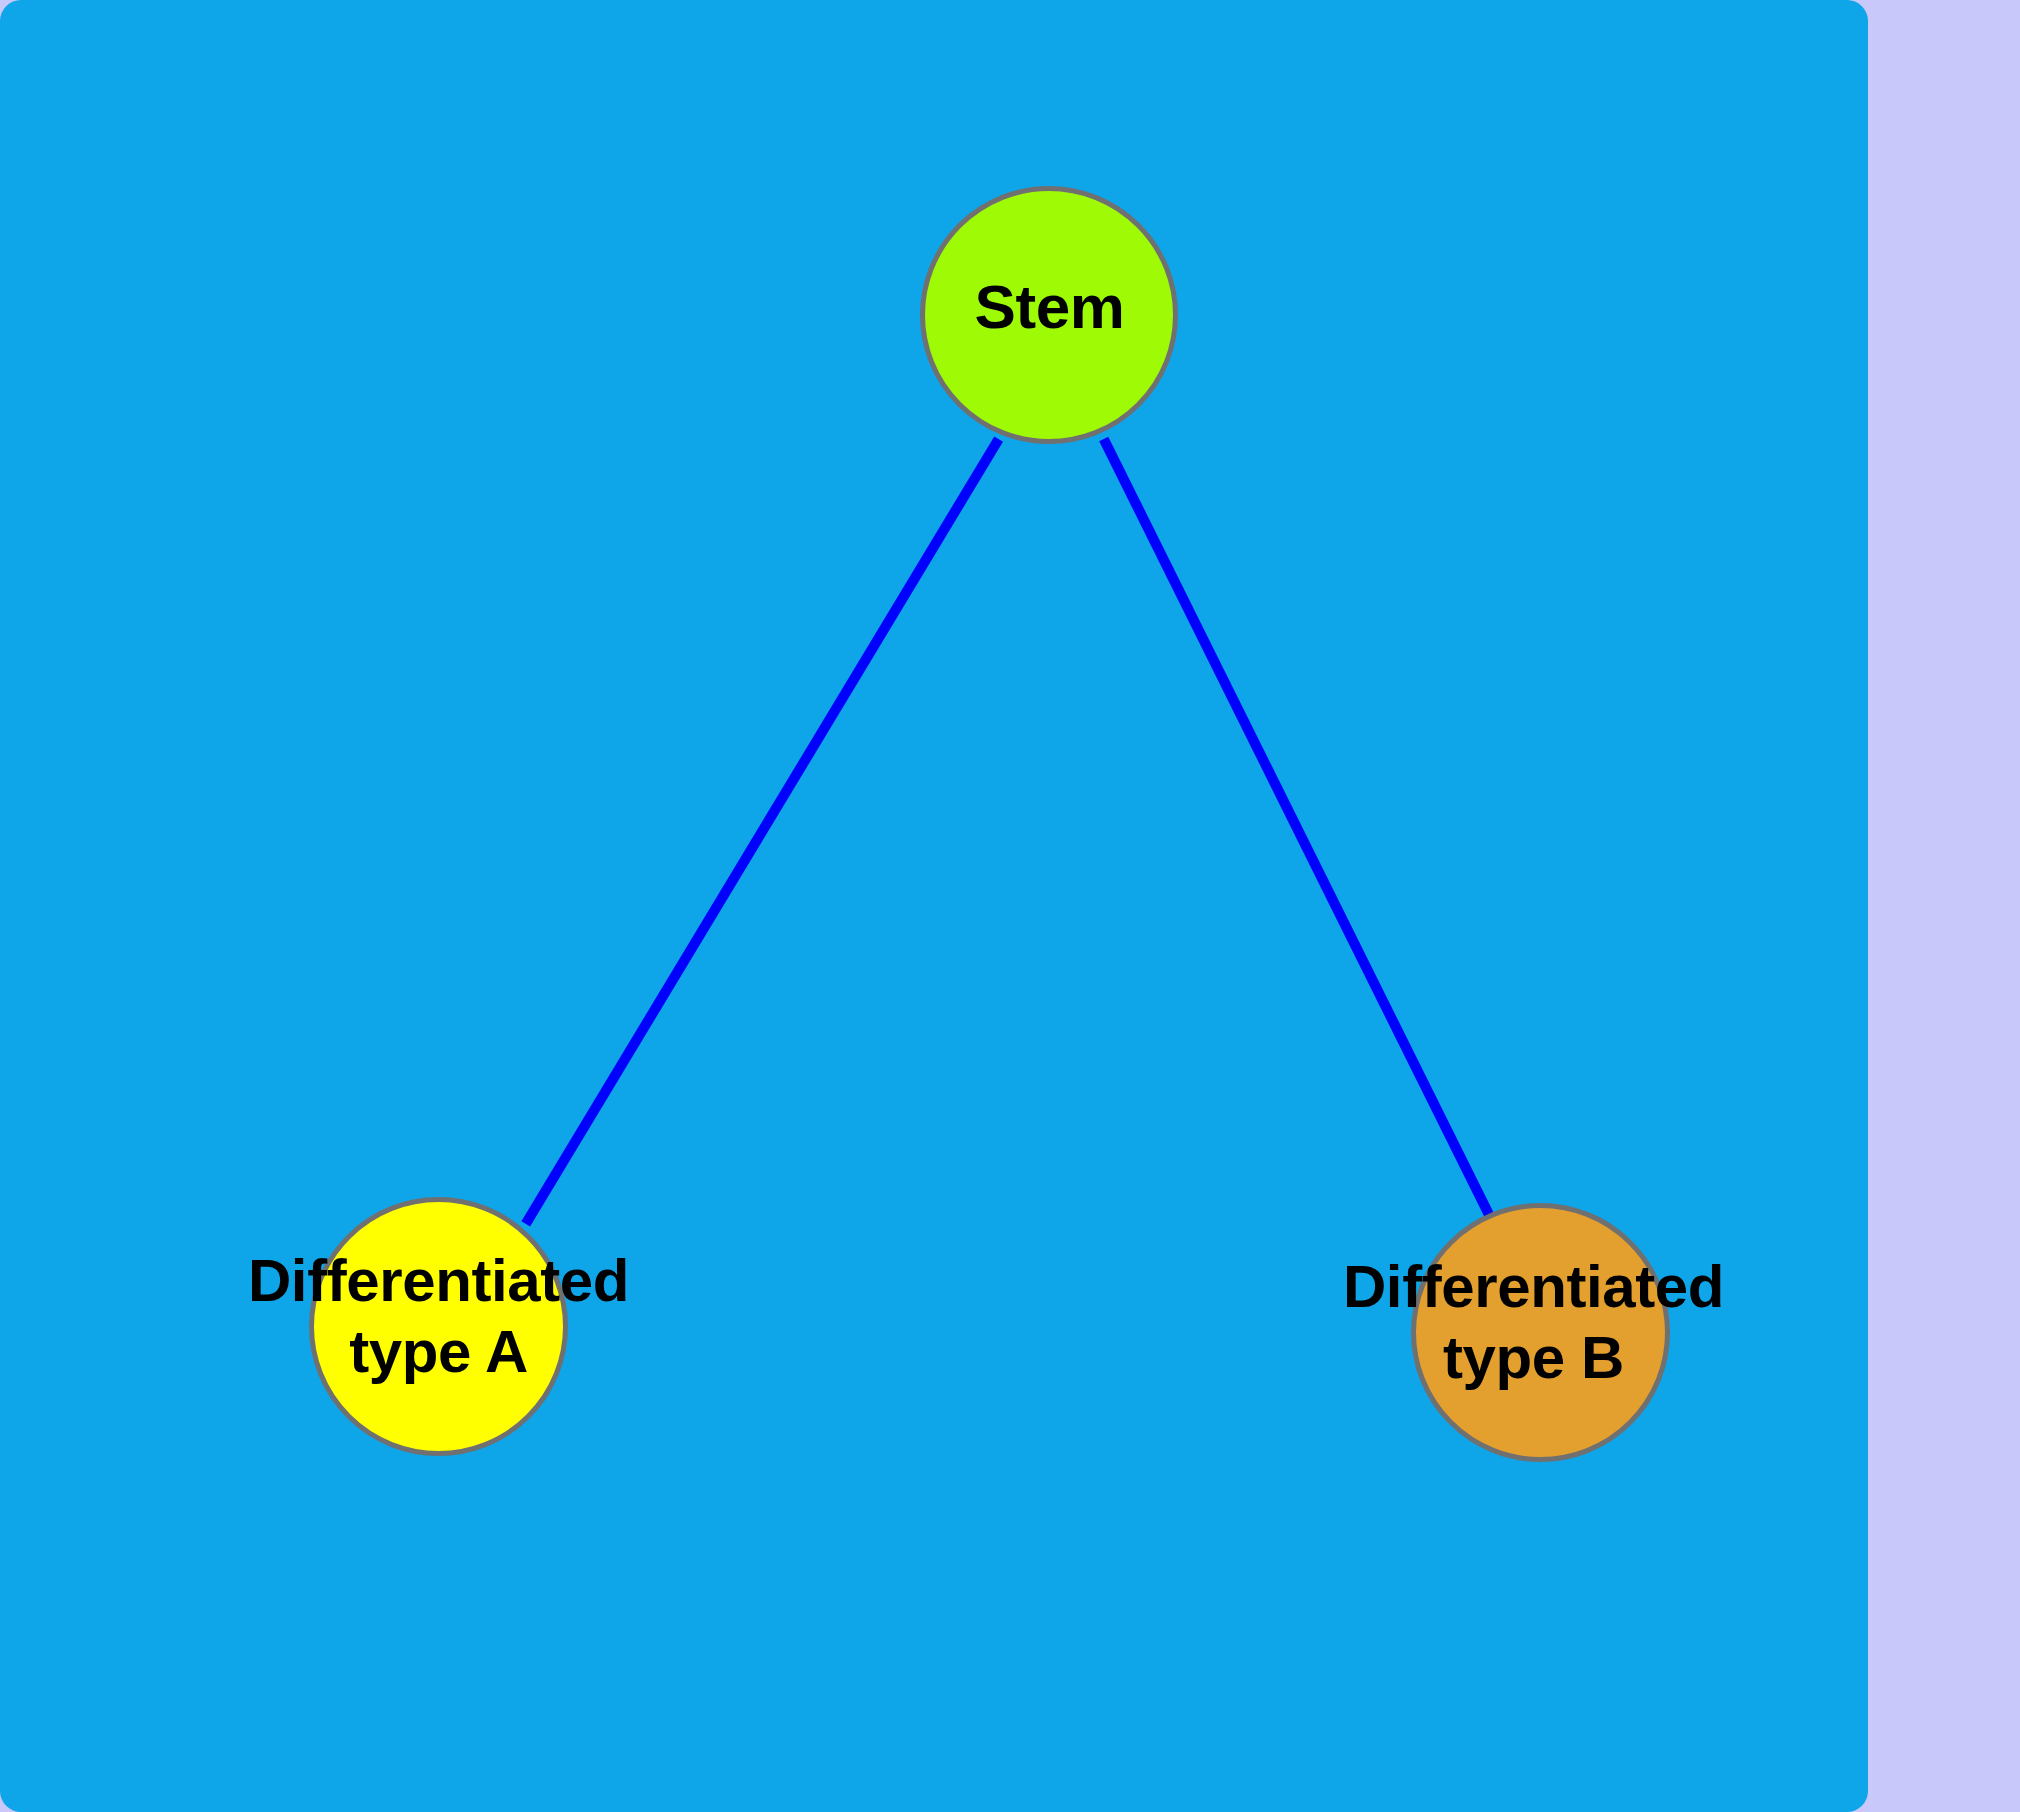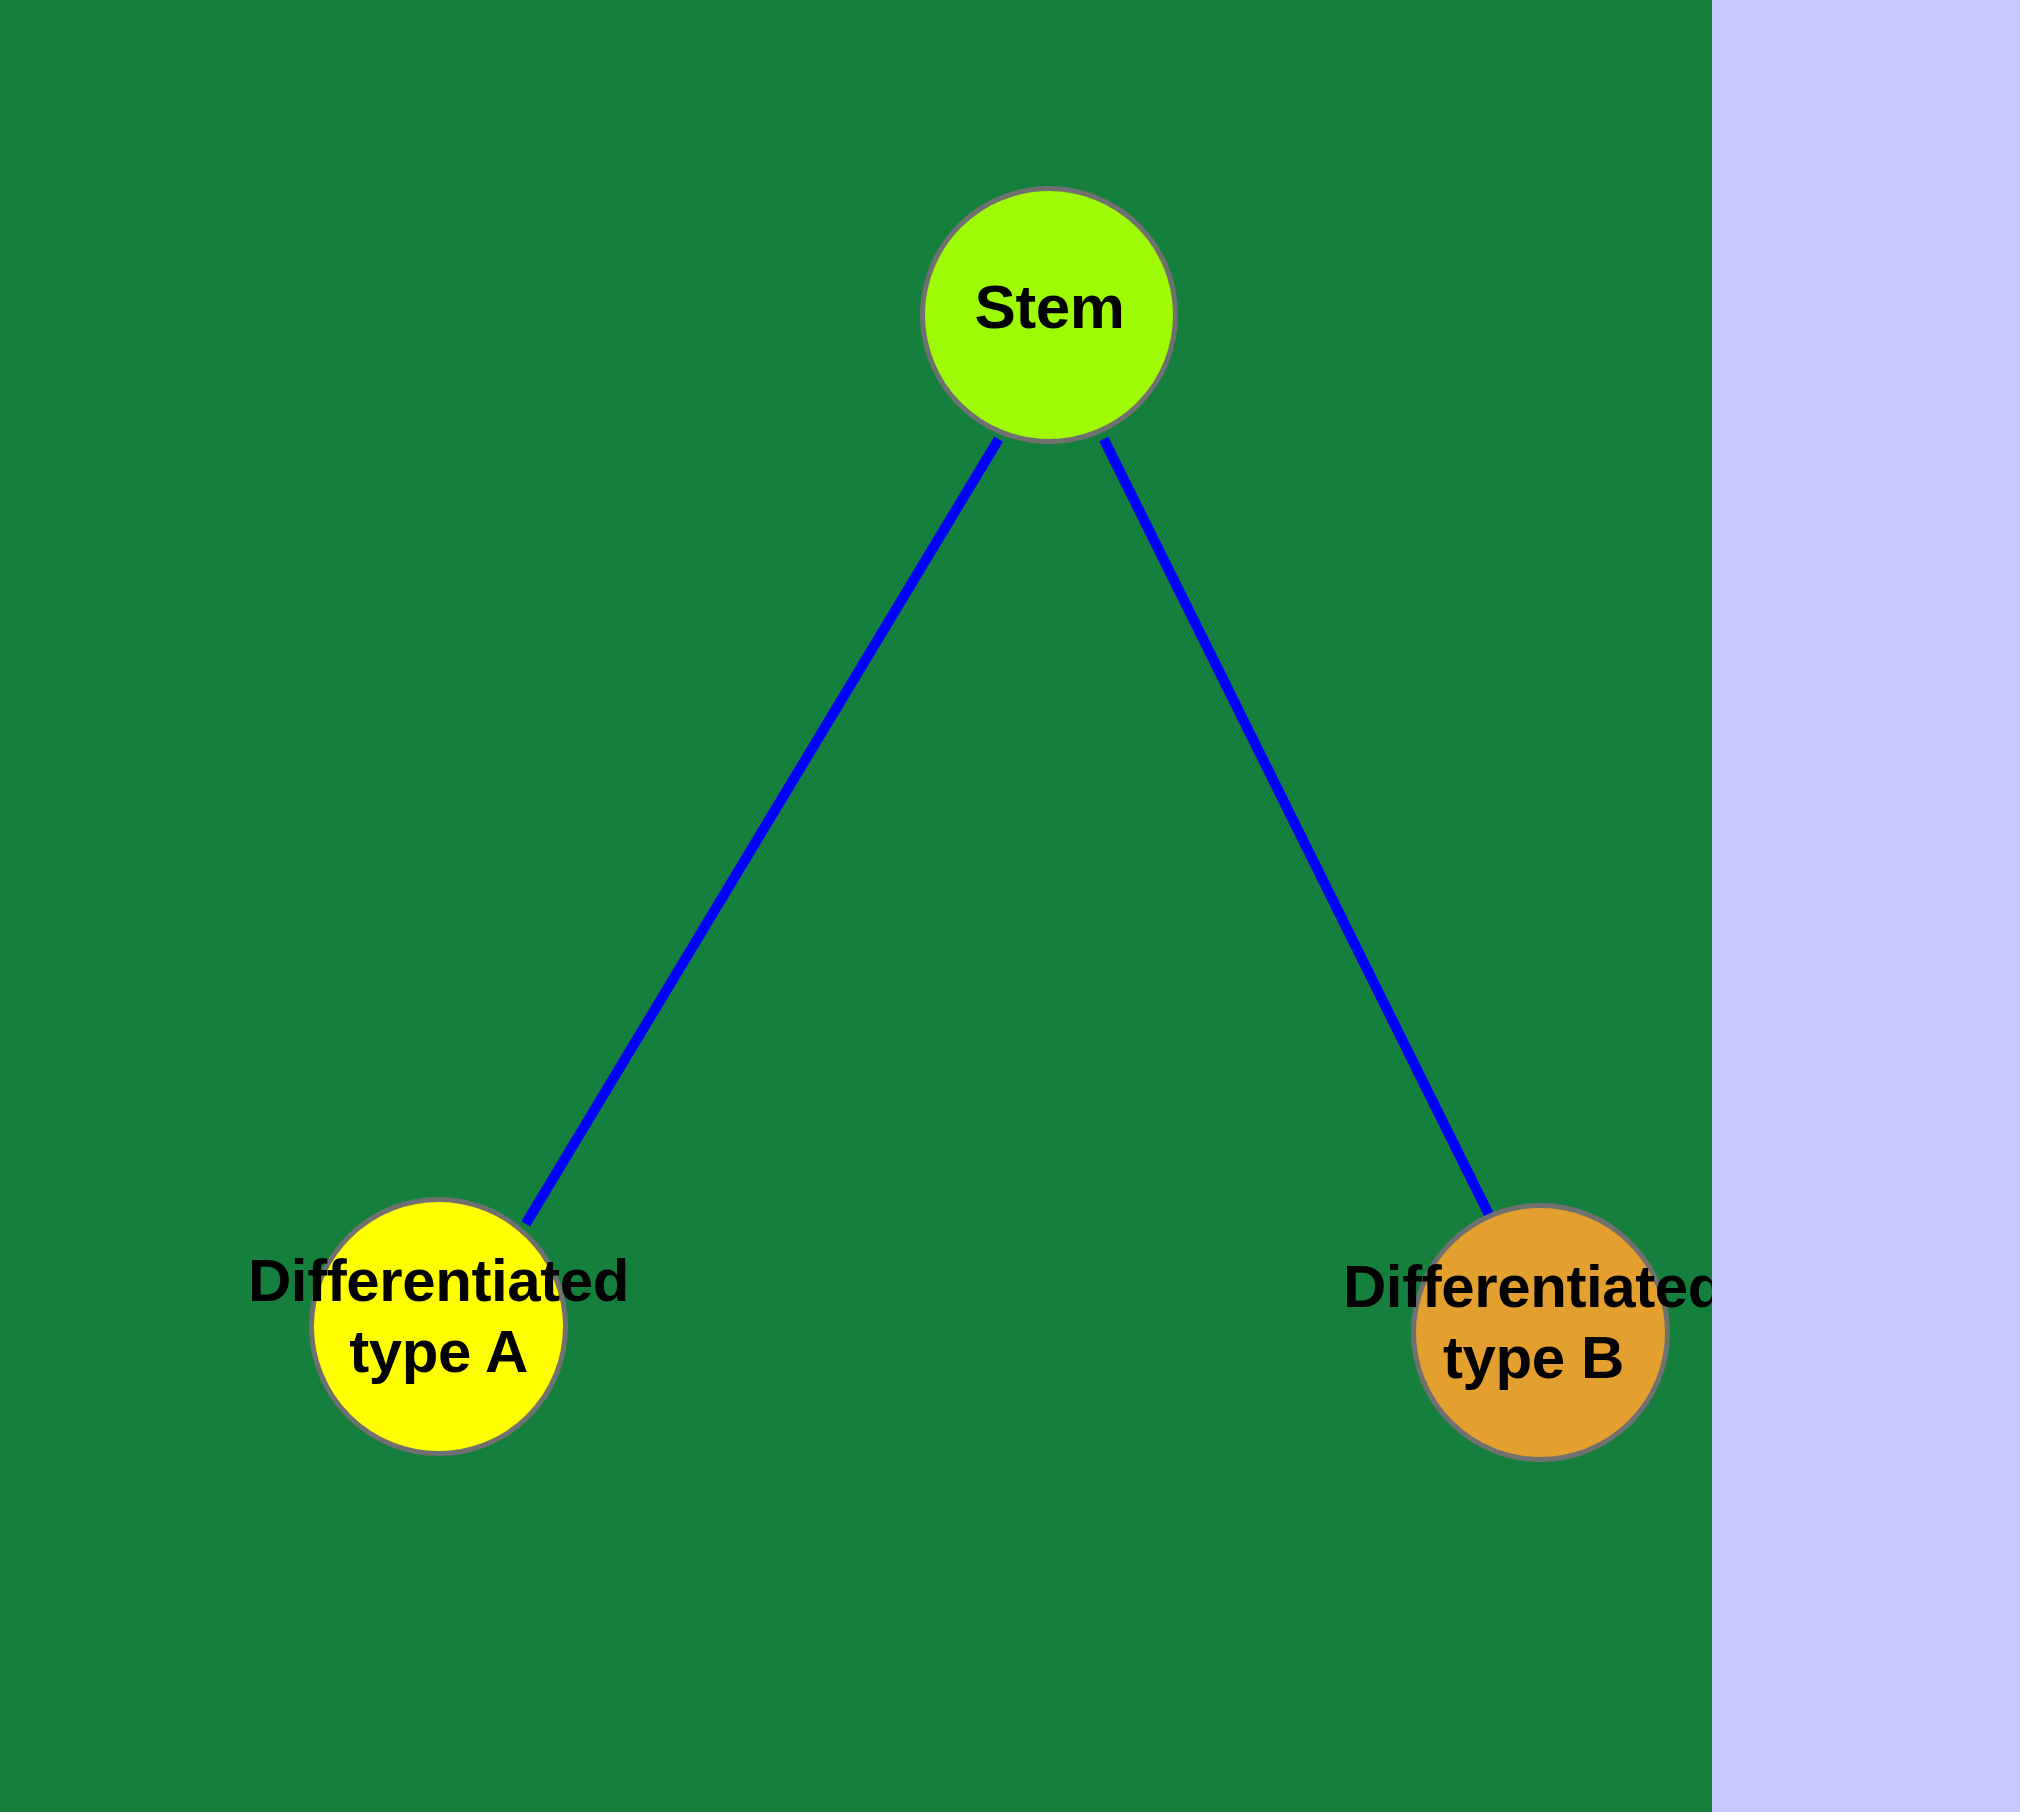--- a/index.html
+++ b/index.html
@@ -77,21 +77,21 @@
   #label-type-b {
     left: 1237px;
     top: 1252px;
     width: 593px;
     font-size: 60px;
   }
 </style>
 </head>
 <body>
 
-<div id="canvas" style="width: 1712px; height: 1812px; background: #15803d;">
+<div id="canvas" style="width: 1868px; height: 1812px; background: #0ea5e9; border-radius: 21px;">
 
   <svg id="edge-layer" viewBox="0 0 2384 2138" width="2021" height="1812" aria-hidden="true" style="width: 2021px; height: 1812px;">
     <line id="edge-stem-type-a" x1="1178" y1="518" x2="620" y2="1444" stroke="#0000FF" stroke-width="12" stroke-linecap="butt"></line>
     <line id="edge-stem-type-b" x1="1302" y1="518" x2="1760" y2="1440" stroke="#0000FF" stroke-width="12" stroke-linecap="butt"></line>
   </svg>
 
   <div class="node" id="node-stem" style="left: 920px; top: 186px; width: 258px; height: 258px; background: rgb(158, 250, 5); border-color: rgb(112, 112, 112); border-width: 5.1px;"></div>
   <div class="node" id="node-type-a" style="left: 309px; top: 1197px; width: 259px; height: 259px; background: rgb(255, 255, 0); border-color: rgb(112, 112, 112); border-width: 5.1px;"></div>
   <div class="node" id="node-type-b" style="left: 1411px; top: 1203px; width: 259px; height: 259px; background: rgb(227, 160, 46); border-color: rgb(112, 112, 112); border-width: 5.1px;"></div>
 

